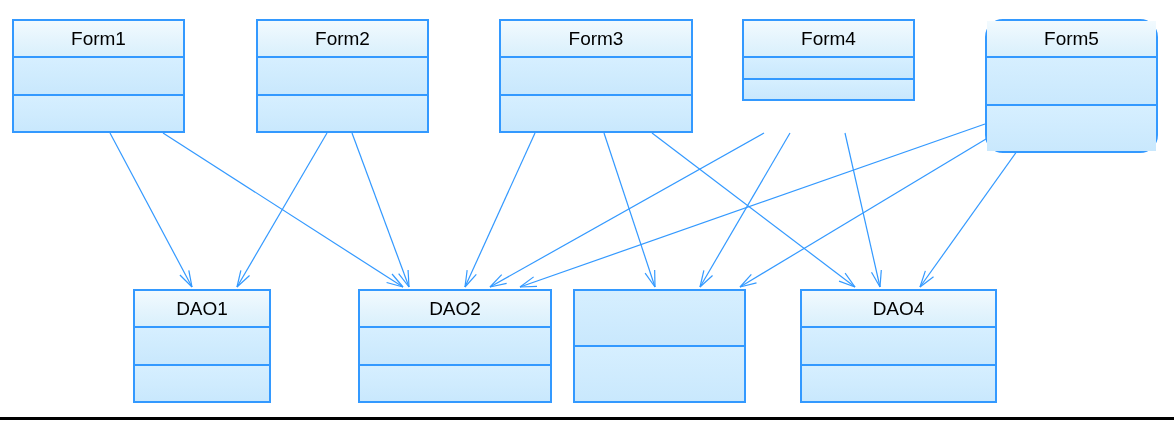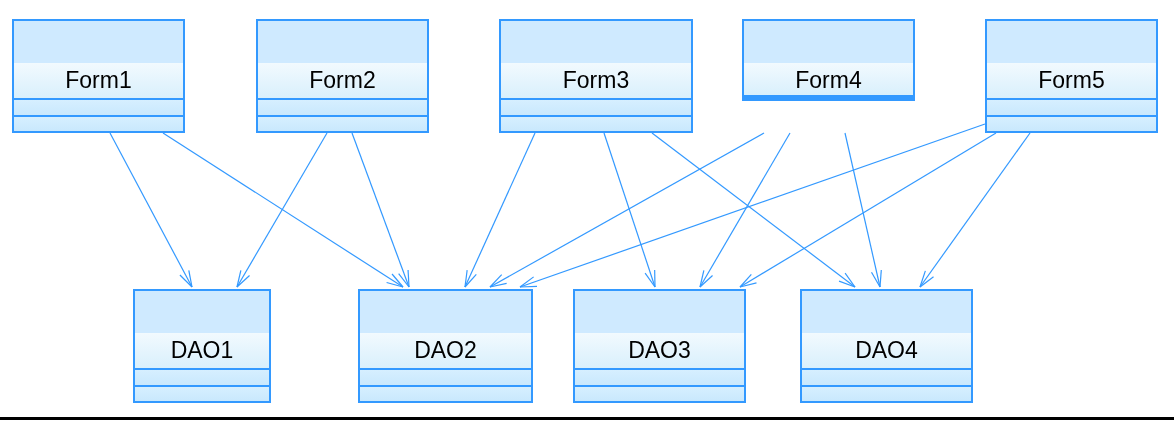--- a/index.html
+++ b/index.html
@@ -33,27 +33,26 @@
     background: #cfeaff;
     display: flex;
     flex-direction: column;
     z-index: 3;
   }
   .uml-title {
     box-sizing: border-box;
     height: 37px;
     line-height: 35px;
     text-align: center;
-    font-size: 23px;
+    font-size: 19px;
     color: #000000;
     background: linear-gradient(to bottom, #f2fafe 0%, #e4f4fd 55%, #d9f0fc 100%);
     border-bottom: 2px solid #3399ff;
     white-space: nowrap;
     overflow: hidden;
-    margin-top: 42px;
   }
   .uml-compartment {
     box-sizing: border-box;
     flex: 1 1 0;
     background: linear-gradient(to bottom, #d6efff 0%, #c9e8fd 100%);
   }
   .uml-compartment.first {
     border-bottom: 2px solid #3399ff;
   }
   #baseline-rule {
@@ -152,41 +151,40 @@
       <div class="uml-class" style="left: 499px; top: 19px; width: 194px; height: 114px;">
         <div class="uml-title">Form3</div>
         <div class="uml-compartment first"></div>
         <div class="uml-compartment"></div>
       </div>
       <div class="uml-class" style="left: 742px; top: 19px; width: 173px; height: 82px;">
         <div class="uml-title">Form4</div>
         <div class="uml-compartment first"></div>
         <div class="uml-compartment"></div>
       </div>
-      <div class="uml-class" style="left: 985px; top: 19px; width: 173px; height: 114px;">
+      <div class="uml-class" style="left: 985px; top: 19px; width: 173px; height: 134px; border-radius: 18px;">
         <div class="uml-title">Form5</div>
         <div class="uml-compartment first"></div>
         <div class="uml-compartment"></div>
       </div>
       <div class="uml-class" style="left: 133px; top: 289px; width: 138px; height: 114px;">
         <div class="uml-title">DAO1</div>
         <div class="uml-compartment first"></div>
         <div class="uml-compartment"></div>
       </div>
-      <div class="uml-class" style="left: 358px; top: 289px; width: 175px; height: 114px;">
+      <div class="uml-class" style="left: 358px; top: 289px; width: 194px; height: 114px;">
         <div class="uml-title">DAO2</div>
         <div class="uml-compartment first"></div>
         <div class="uml-compartment"></div>
       </div>
       <div class="uml-class" style="left: 573px; top: 289px; width: 173px; height: 114px;">
-        <div class="uml-title">DAO3</div>
         <div class="uml-compartment first"></div>
         <div class="uml-compartment"></div>
       </div>
-      <div class="uml-class" style="left: 800px; top: 289px; width: 173px; height: 114px;">
+      <div class="uml-class" style="left: 800px; top: 289px; width: 197px; height: 114px;">
         <div class="uml-title">DAO4</div>
         <div class="uml-compartment first"></div>
         <div class="uml-compartment"></div>
       </div>
     </div>
 
   <div id="baseline-rule" style="top: 417px; height: 3px; background: rgb(0, 0, 0);"></div>
 
 </div>
 

